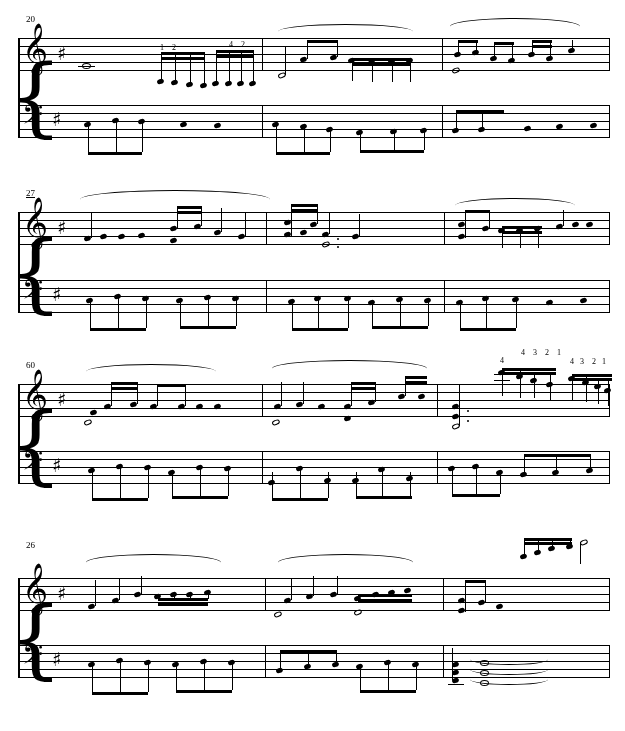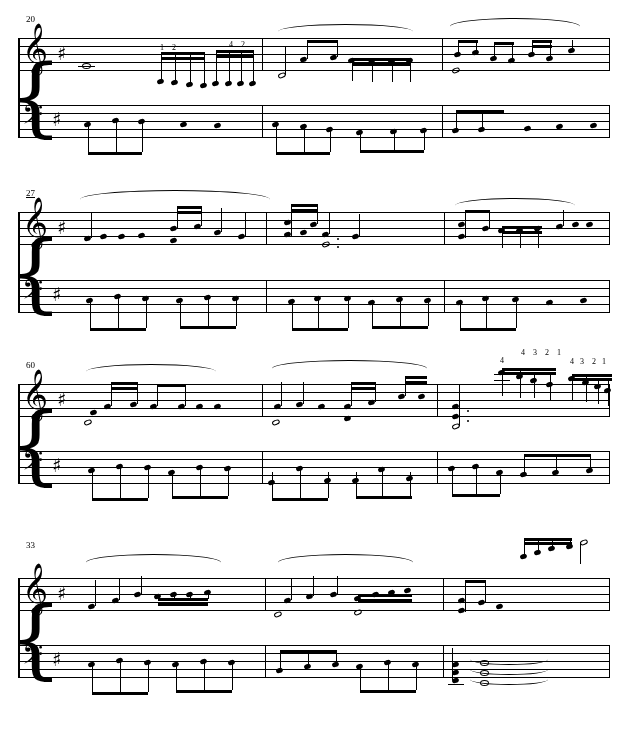--- a/index.html
+++ b/index.html
@@ -596,21 +596,21 @@
     <div class="beam" style="left:524px;top:108px;width:66px;"></div>
     <div class="nh" style="left:520px;top:126px;"></div>
     <div class="stem" style="left:524px;top:108px;height:20px;"></div>
     <div class="nh" style="left:552px;top:124px;"></div>
     <div class="stem" style="left:556px;top:108px;height:18px;"></div>
     <div class="nh" style="left:586px;top:122px;"></div>
     <div class="stem" style="left:590px;top:108px;height:16px;"></div>
   </div>
 
   <div class="system" style="top:522px;height:200px;">
-    <div class="measure-number" style="left:26px; top:18px;">33</div>
+    <div class="measure-number" style="left:26px; top:18px;">26</div>
 
     <div class="brace" style="top:116px;">{</div>
     <div class="sys-barline" style="top:56px;height:100px;"></div>
 
     <div class="staff" style="top:56px;">
       <div class="line l0"></div>
       <div class="line l1"></div>
       <div class="line l2"></div>
       <div class="line l3"></div>
       <div class="line l4"></div>

